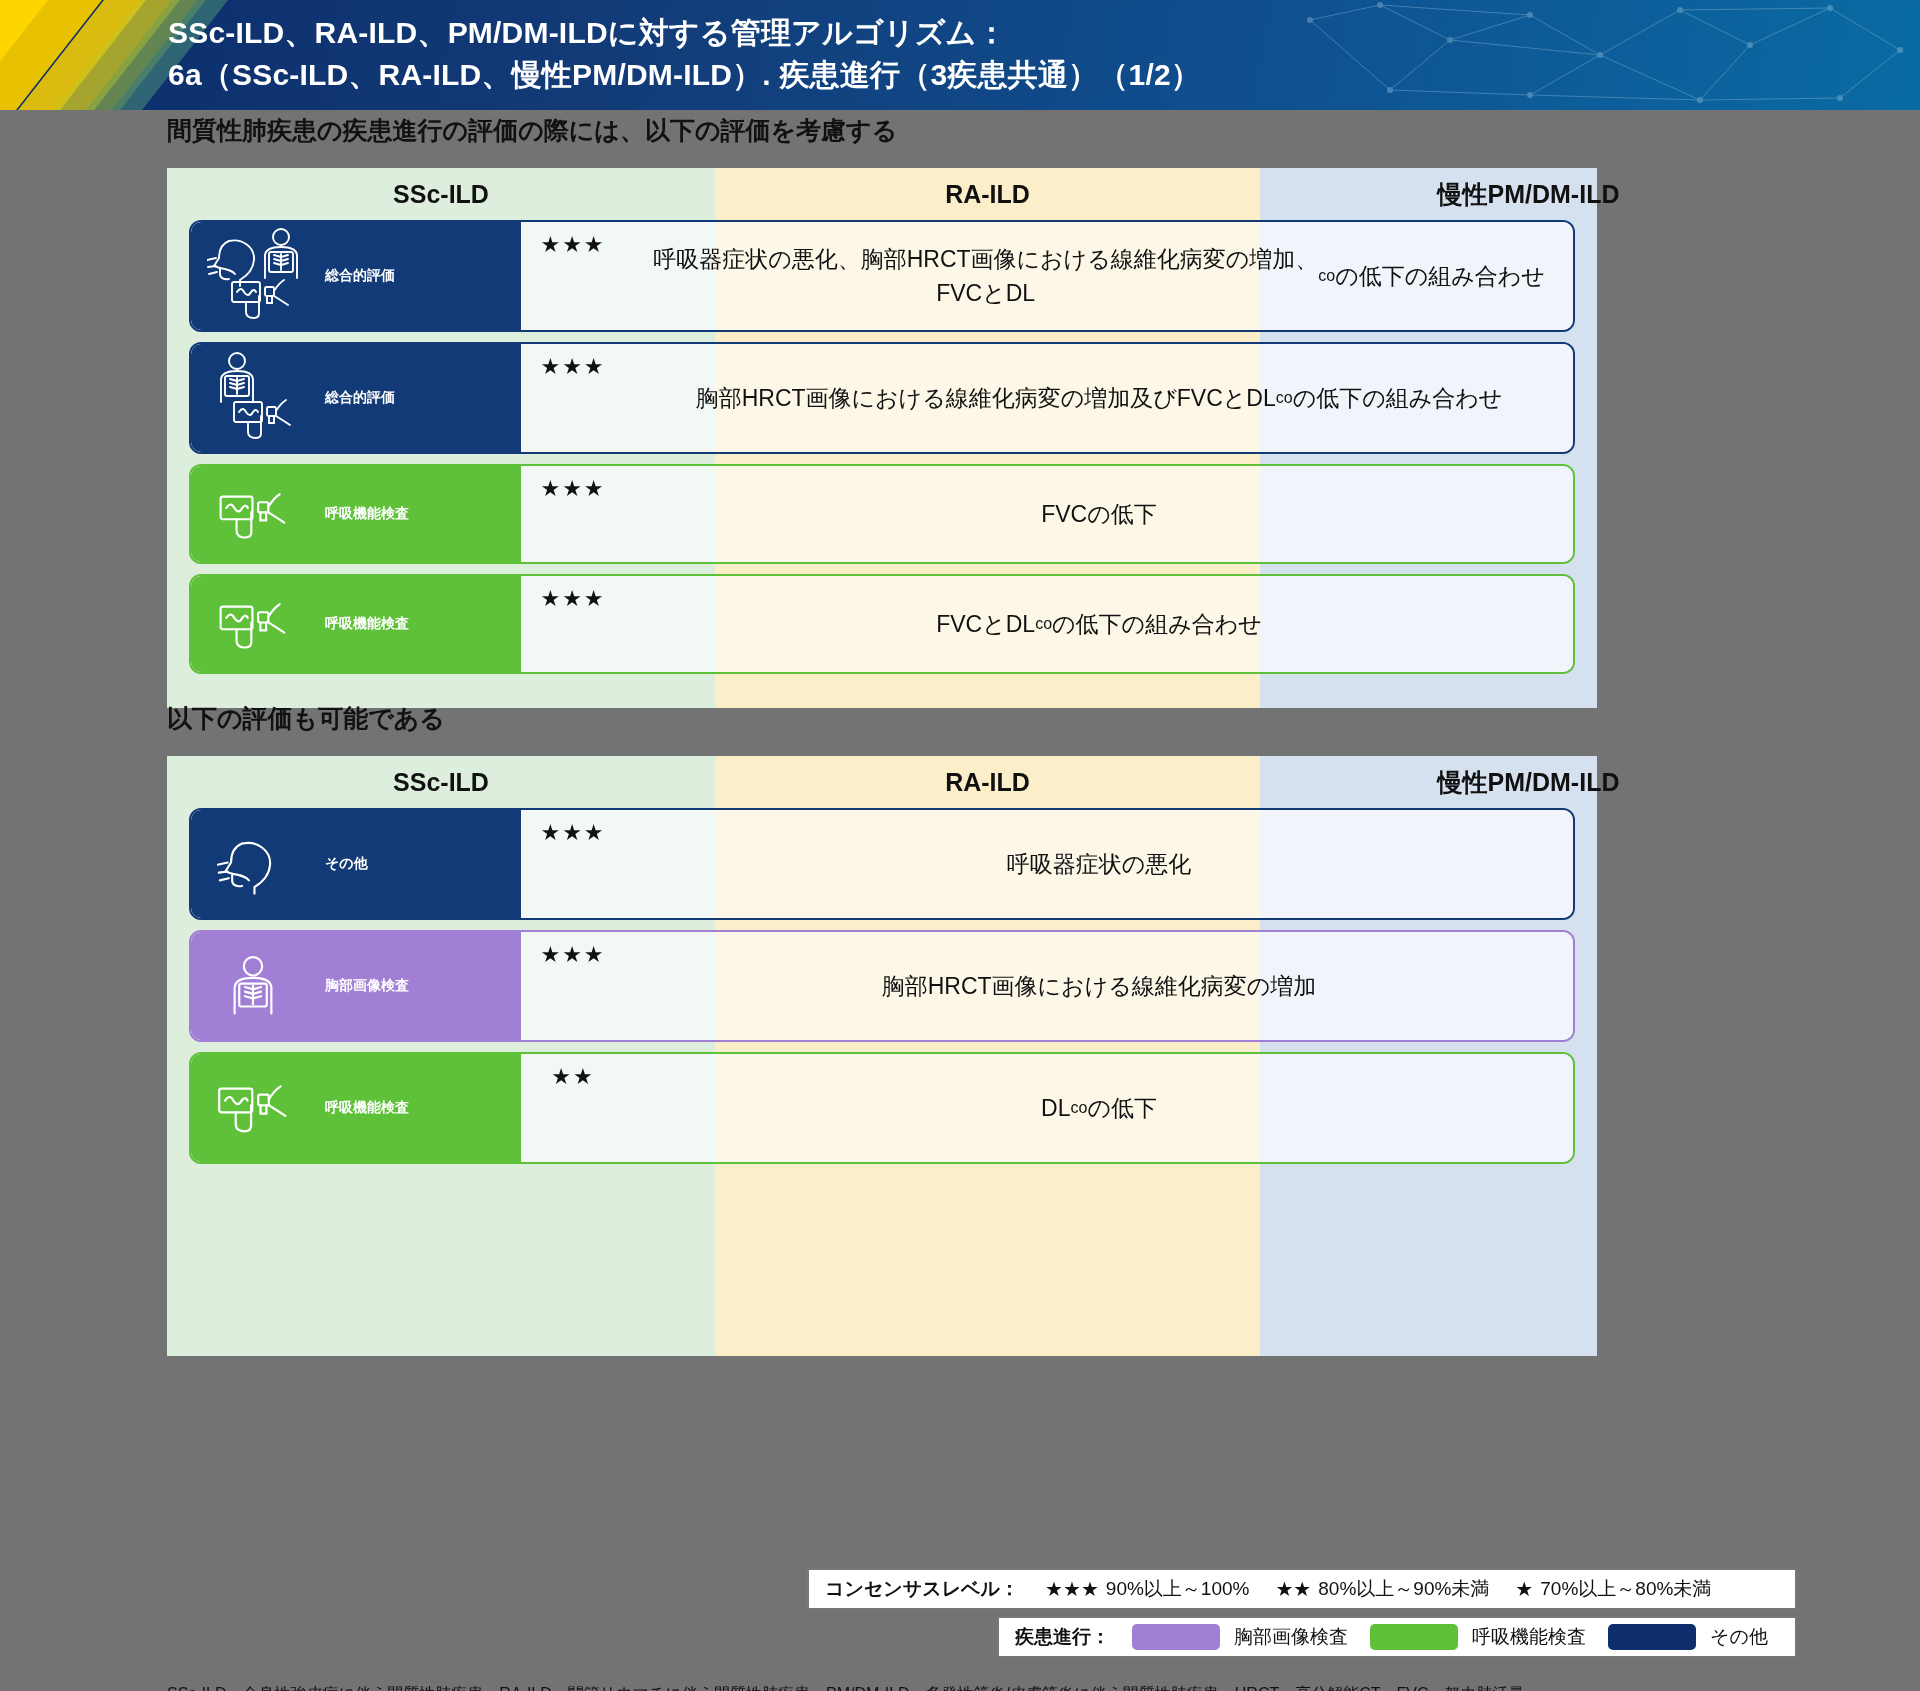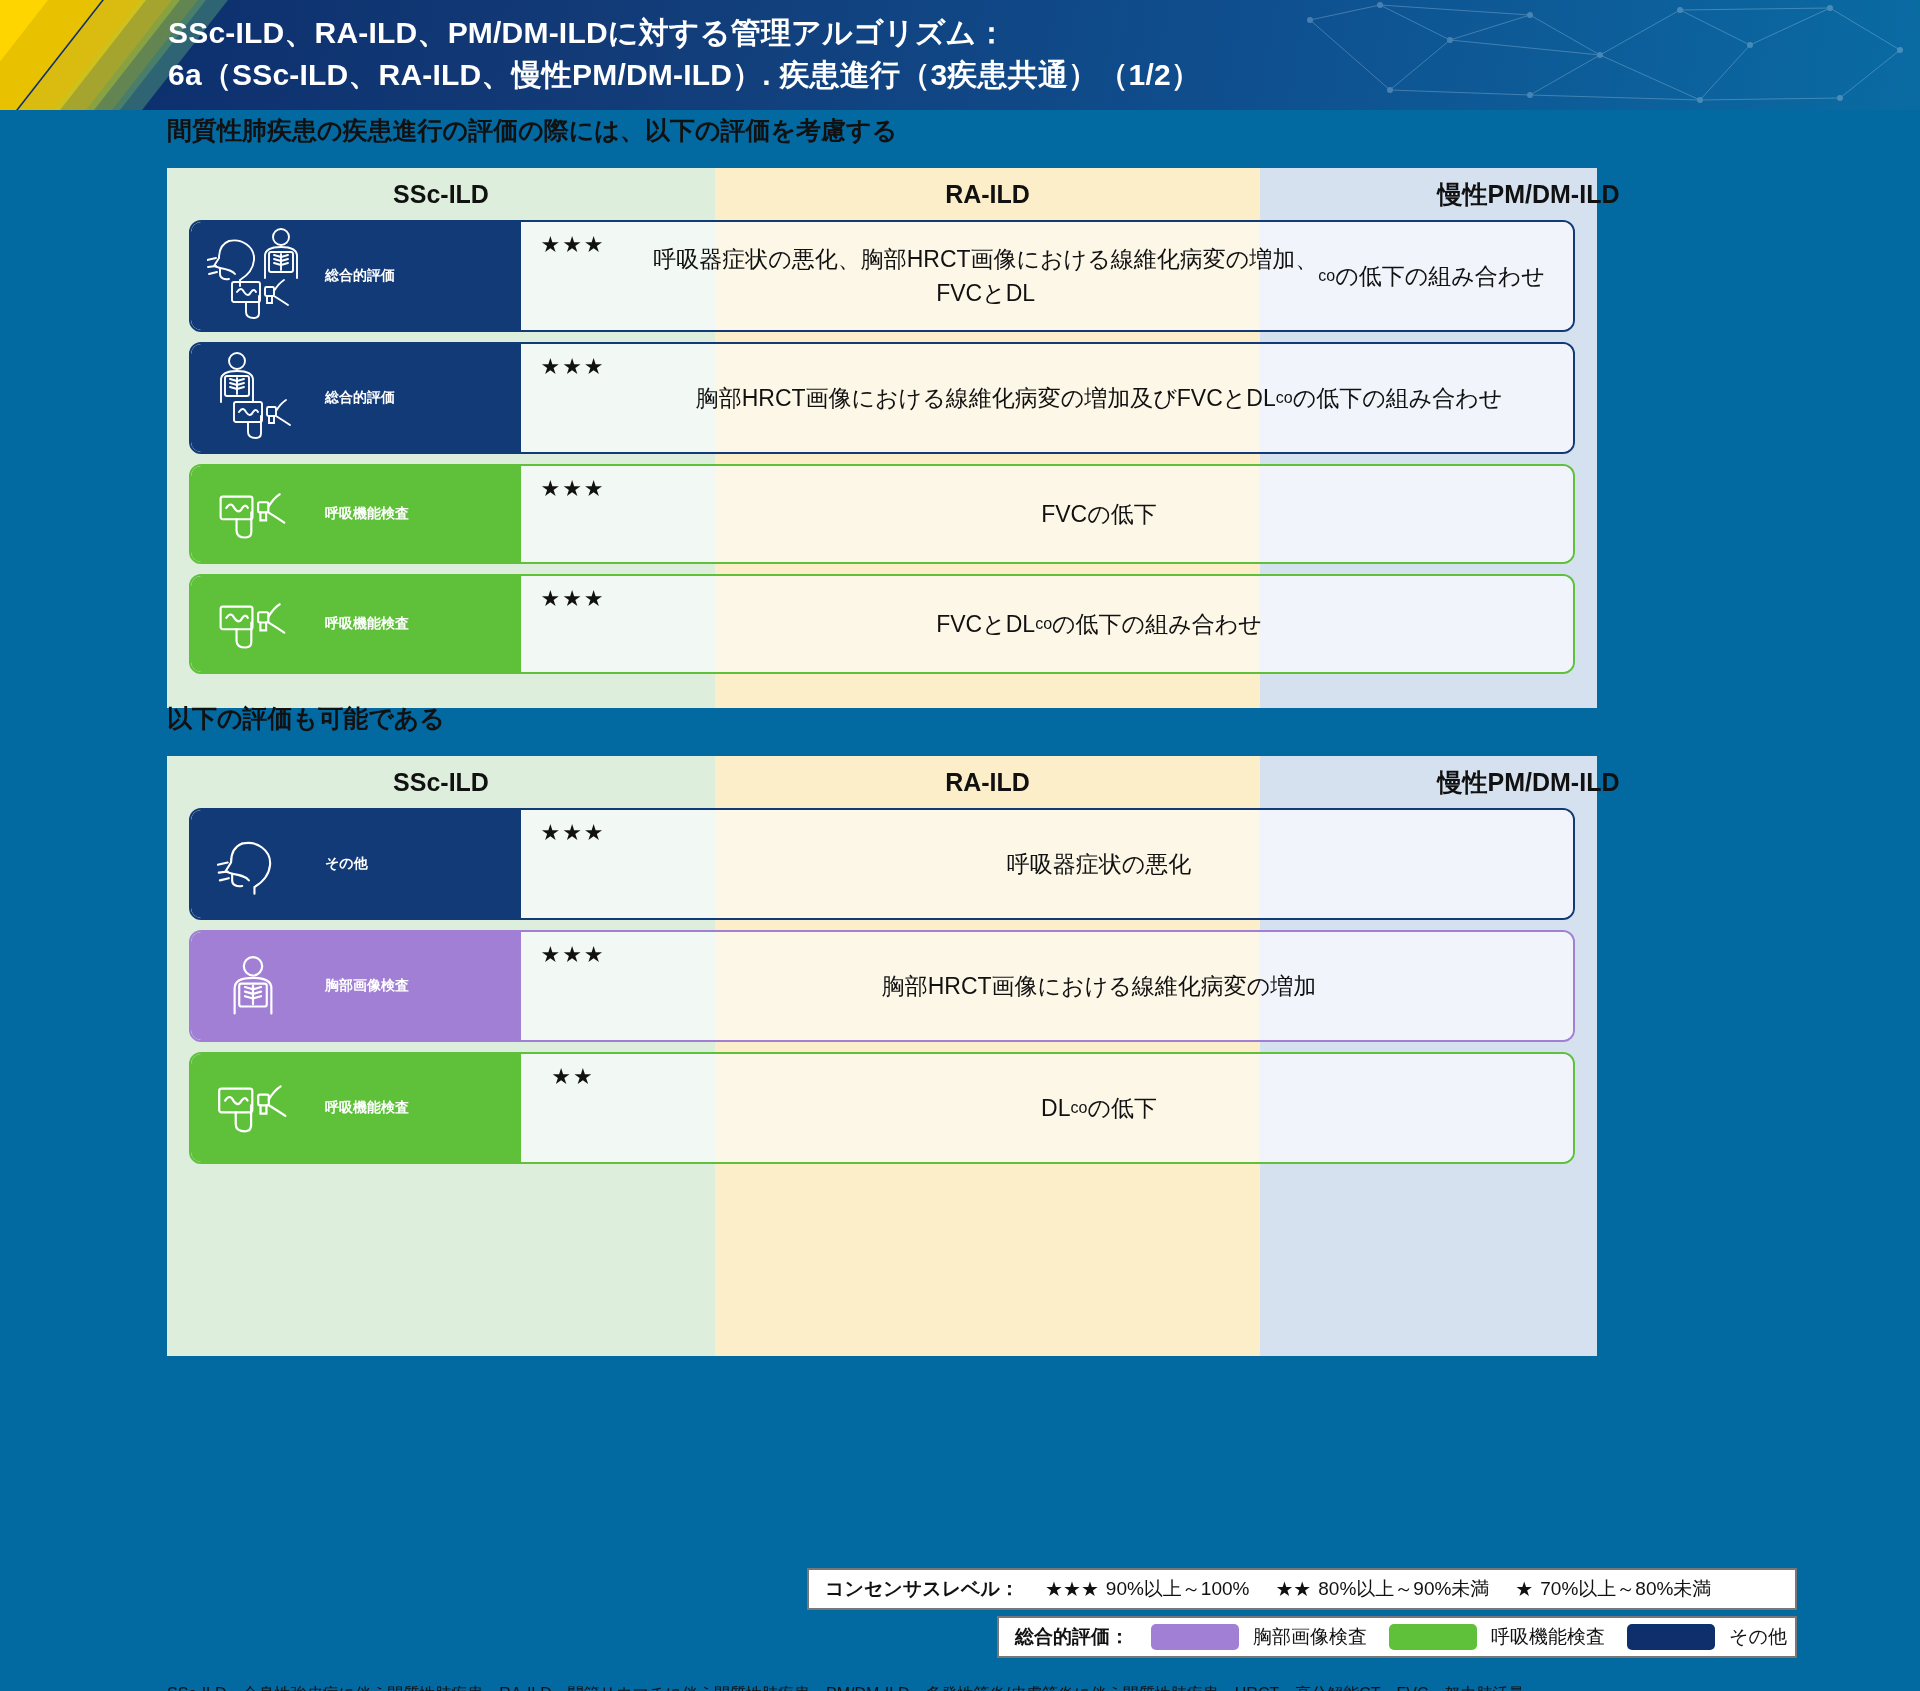--- a/index.html
+++ b/index.html
@@ -3,21 +3,21 @@
 <meta charset="utf-8">
 <style>
   * { box-sizing: border-box; margin: 0; padding: 0; }
   html, body {
     width: 1920px;
     height: 1691px;
     background: #ffffff;
     font-family: "Liberation Sans", "DejaVu Sans", sans-serif;
     overflow: hidden;
   }
-  .page { position: relative; width: 1920px; height: 1691px; background:#0369a1; }
+  .page { position: relative; width: 1920px; height: 1691px; background:#737373; }
 
   
   .header {
     position: relative;
     width: 1920px;
     height: 110px;
     background: linear-gradient(100deg, #0b2d6b 0%, #123a76 30%, #0f4f8f 65%, #0a6ba3 100%);
     overflow: hidden;
   }
   .hdr-yellow-wrap {
@@ -449,21 +449,21 @@
         <span class="cl-stars">★★</span>
         <span>80%以上～90%未満</span>
       </span>
       <span class="cl-item">
         <span class="cl-stars">★</span>
         <span>70%以上～80%未満</span>
       </span>
     </div>
 
     <div id="legend-class" class="legend">
-      <span class="lg-title">総合的評価：</span>
+      <span class="lg-title">疾患進行：</span>
       <span class="sw sw-purple"></span>
       <span class="sw-lbl">胸部画像検査</span>
       <span class="sw sw-green"></span>
       <span class="sw-lbl">呼吸機能検査</span>
       <span class="sw sw-navy"></span>
       <span class="sw-lbl">その他</span>
     </div>
 
     <div id="footnote">SSc-ILD：全身性強皮症に伴う間質性肺疾患、RA-ILD：関節リウマチに伴う間質性肺疾患、PM/DM-ILD：多発性筋炎/皮膚筋炎に伴う間質性肺疾患、HRCT：高分解能CT、FVC：努力肺活量、<br>DL：一酸化炭素肺拡散能</div>
 

